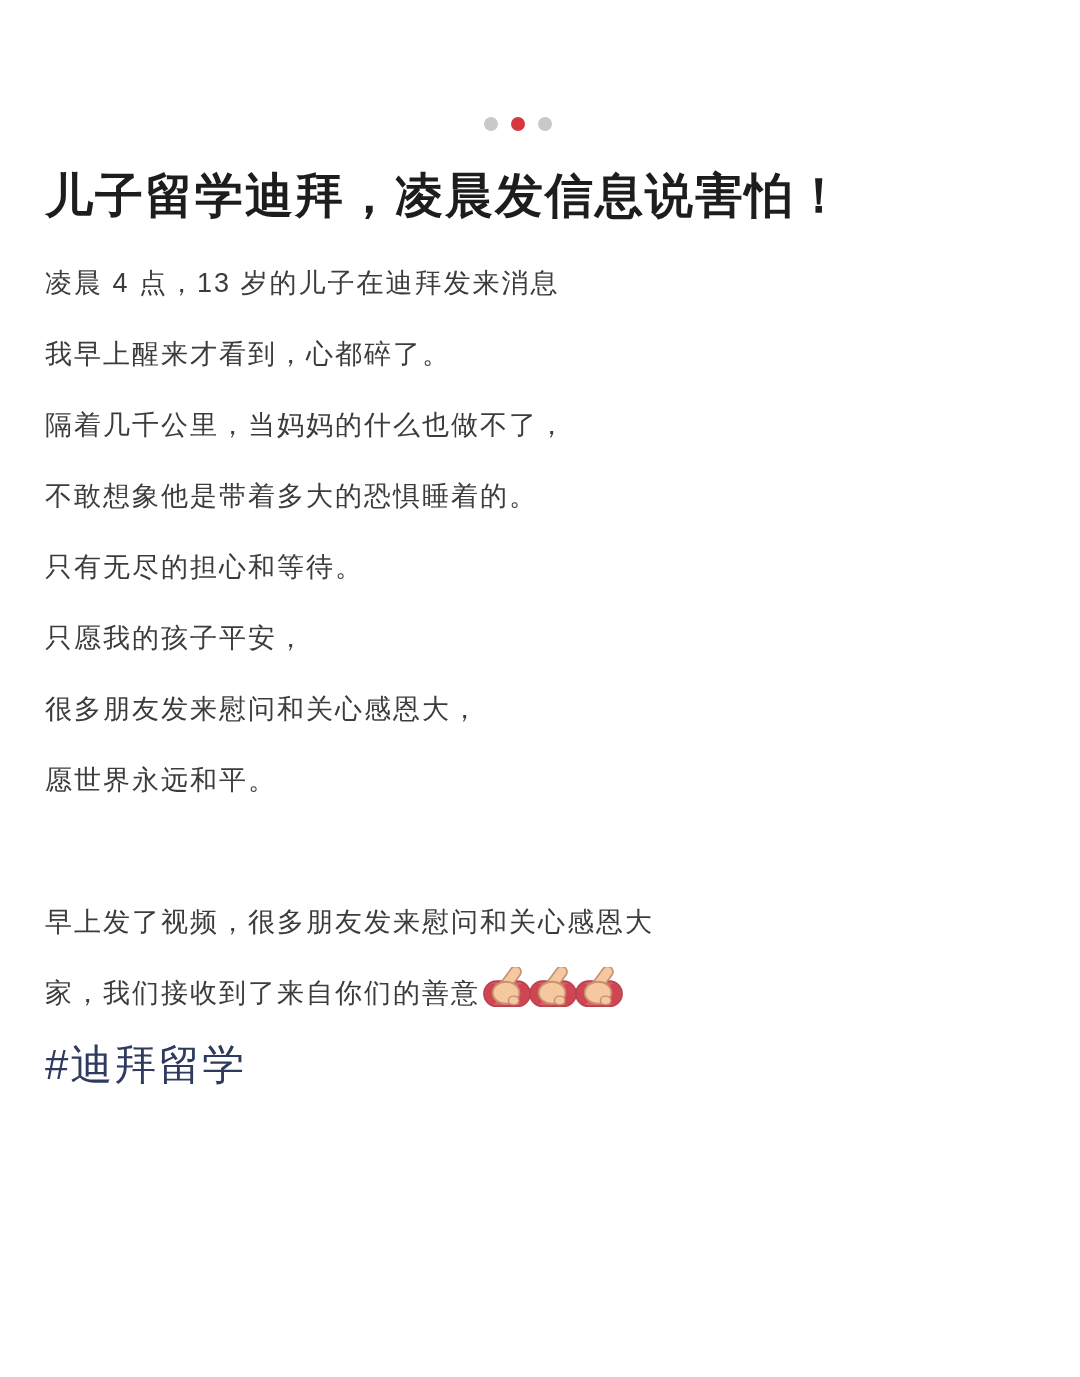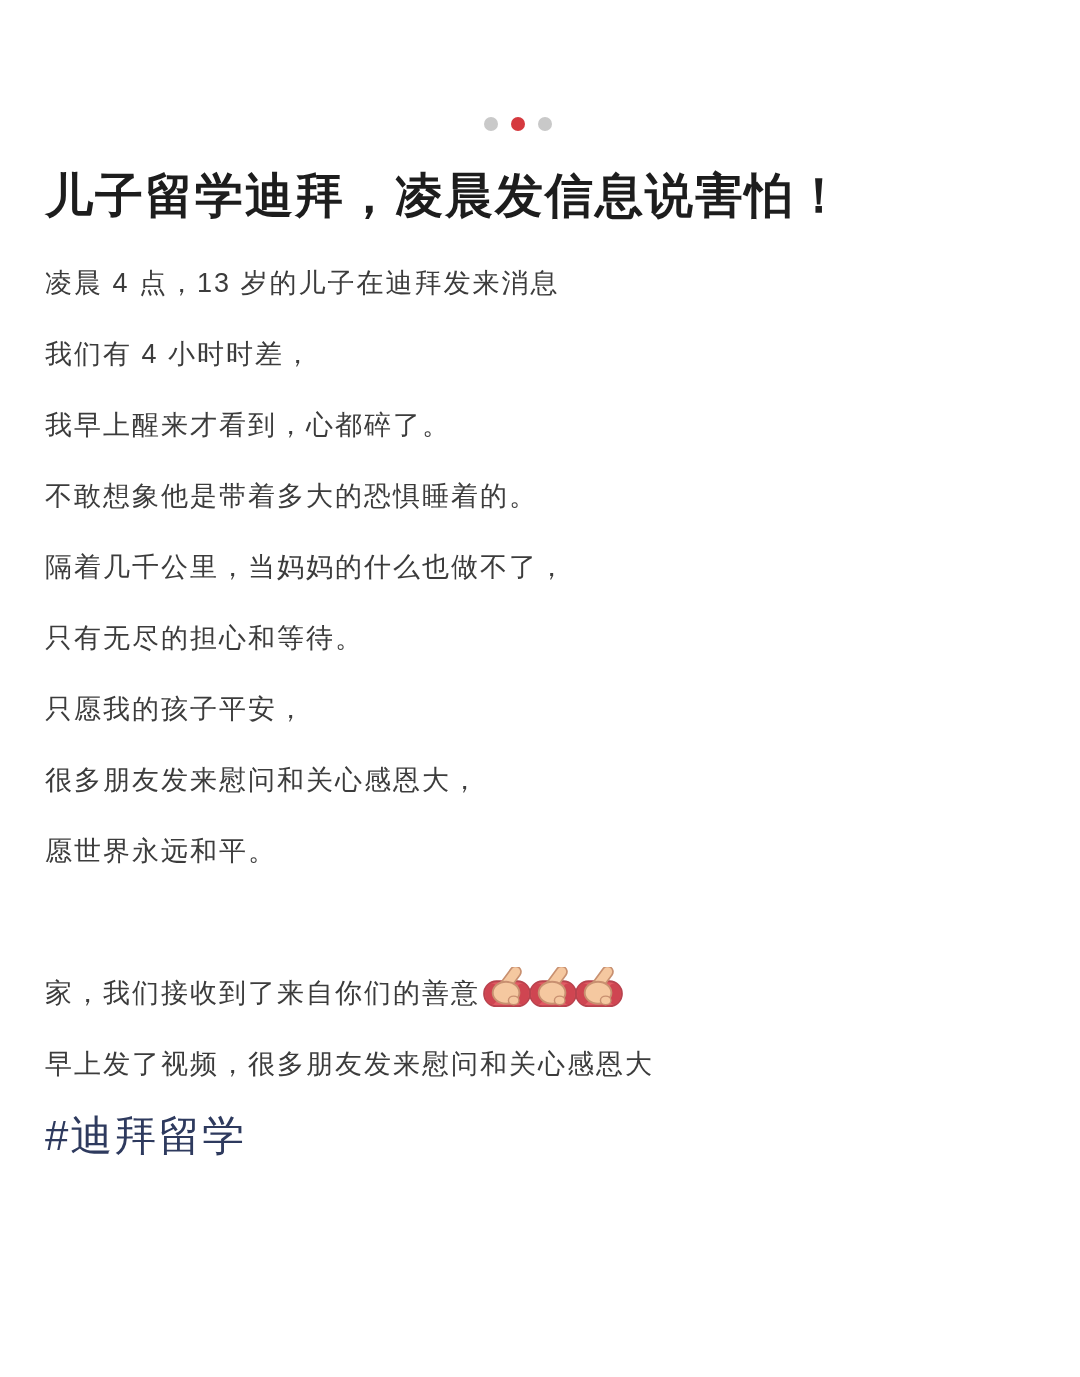--- a/index.html
+++ b/index.html
@@ -86,30 +86,31 @@
   <div class="dots">
     <span class="dot"></span>
     <span class="dot active"></span>
     <span class="dot"></span>
   </div>
 
   <div class="content">
     <h1 class="title">儿子留学迪拜，凌晨发信息说害怕！</h1>
 
     <div class="line">凌晨 4 点，13 岁的儿子在迪拜发来消息</div>
-    <div class="line">我们有 4 小时时差，</div>
     <div class="line">我早上醒来才看到，心都碎了。</div>
+    <div class="line">隔着几千公里，当妈妈的什么也做不了，</div>
     <div class="line">不敢想象他是带着多大的恐惧睡着的。</div>
-    <div class="line">隔着几千公里，当妈妈的什么也做不了，</div>
     <div class="line">只有无尽的担心和等待。</div>
     <div class="line">只愿我的孩子平安，</div>
     <div class="line">很多朋友发来慰问和关心感恩大，</div>
     <div class="line">愿世界永远和平。</div>
 
     <div class="spacer"></div>
+
+    <div class="line">早上发了视频，很多朋友发来慰问和关心感恩大</div>
 
     <div class="line">
       <span>家，我们接收到了来自你们的善意</span><span class="emoji-group"><svg class="hand-emoji first" viewBox="0 0 52 44" width="50" height="42">
             <rect x="2" y="15" width="48" height="26" rx="13" fill="#e25b64" stroke="#b8434e" stroke-width="2"></rect>
             <ellipse cx="10" cy="28" rx="7" ry="11" fill="#cf4551"></ellipse>
             <ellipse cx="42" cy="28" rx="7" ry="11" fill="#cf4551"></ellipse>
             <path d="M21 24 L35 5" stroke="#c89070" stroke-width="13" stroke-linecap="round"></path>
             <path d="M21 24 L35 5" stroke="#f5c8a0" stroke-width="9.5" stroke-linecap="round"></path>
             <ellipse cx="25" cy="27" rx="14" ry="11.5" fill="#f5c8a0" stroke="#c89070" stroke-width="2"></ellipse>
             <ellipse cx="33" cy="35" rx="5.5" ry="4.5" fill="#f5c8a0" stroke="#c89070" stroke-width="1.5"></ellipse>
@@ -125,18 +126,16 @@
             <rect x="2" y="15" width="48" height="26" rx="13" fill="#e25b64" stroke="#b8434e" stroke-width="2"></rect>
             <ellipse cx="10" cy="28" rx="7" ry="11" fill="#cf4551"></ellipse>
             <ellipse cx="42" cy="28" rx="7" ry="11" fill="#cf4551"></ellipse>
             <path d="M21 24 L35 5" stroke="#c89070" stroke-width="13" stroke-linecap="round"></path>
             <path d="M21 24 L35 5" stroke="#f5c8a0" stroke-width="9.5" stroke-linecap="round"></path>
             <ellipse cx="25" cy="27" rx="14" ry="11.5" fill="#f5c8a0" stroke="#c89070" stroke-width="2"></ellipse>
             <ellipse cx="33" cy="35" rx="5.5" ry="4.5" fill="#f5c8a0" stroke="#c89070" stroke-width="1.5"></ellipse>
           </svg></span>
     </div>
 
-    <div class="line">早上发了视频，很多朋友发来慰问和关心感恩大</div>
-
     <a class="hashtag">#迪拜留学</a>
   </div>
 
 </div>
 
 </body></html>

